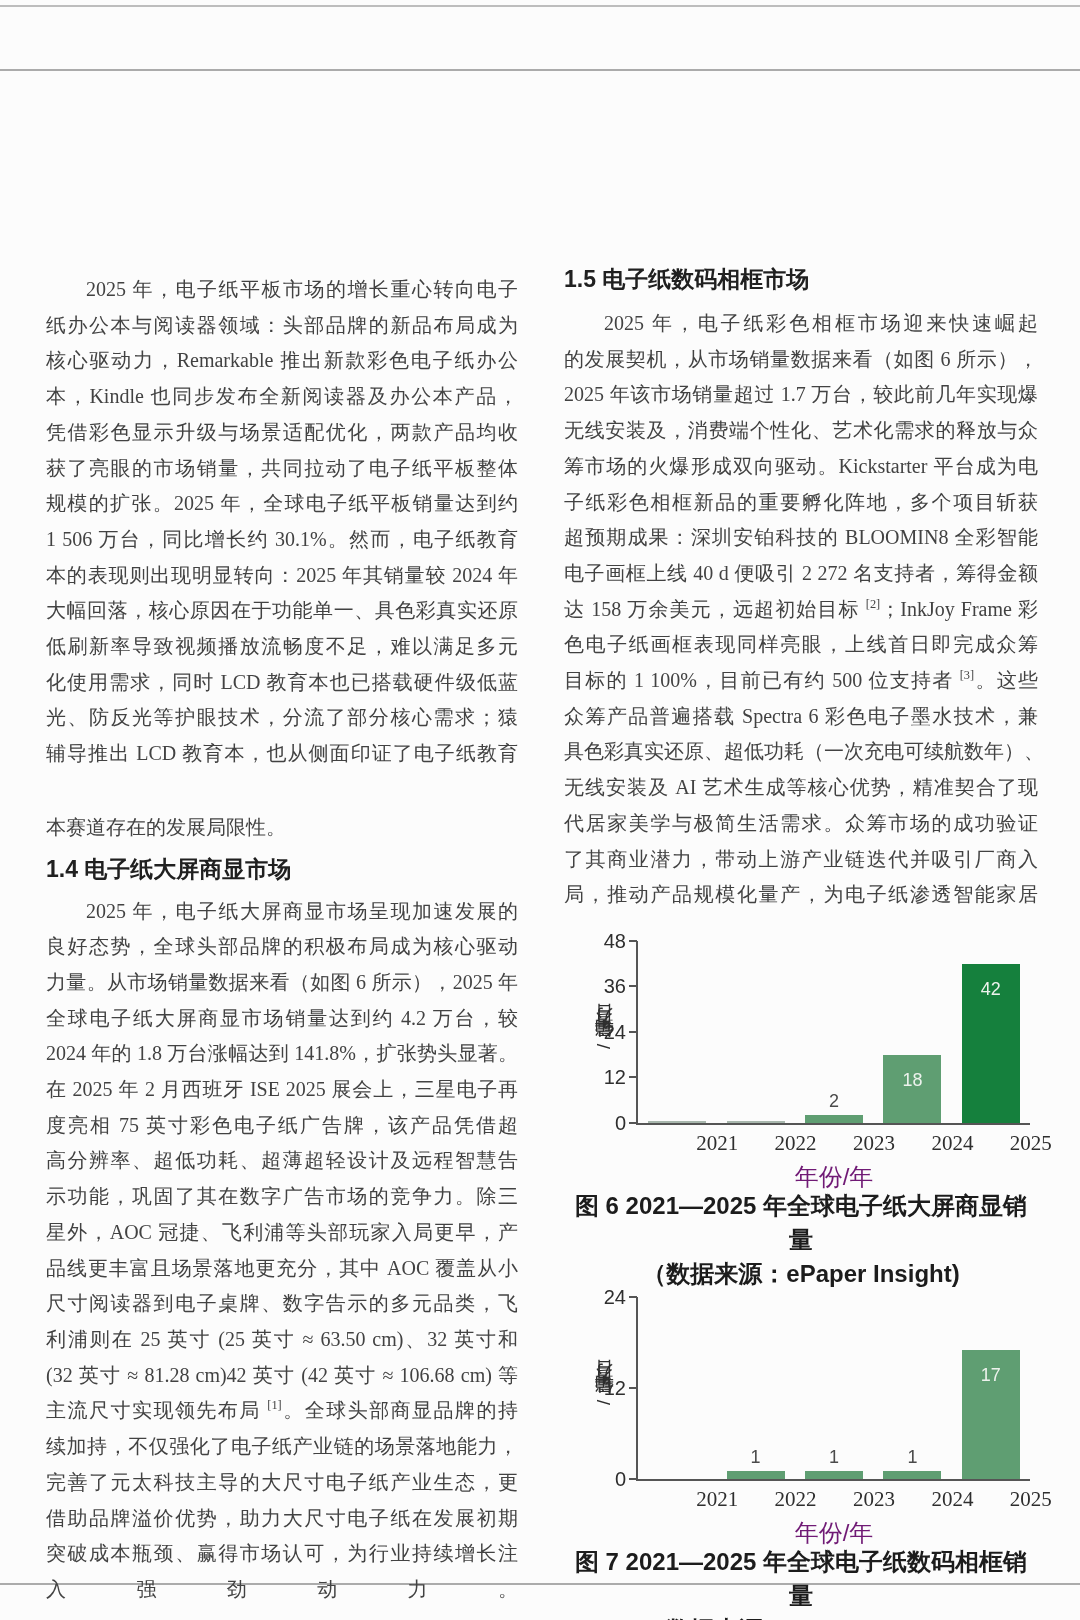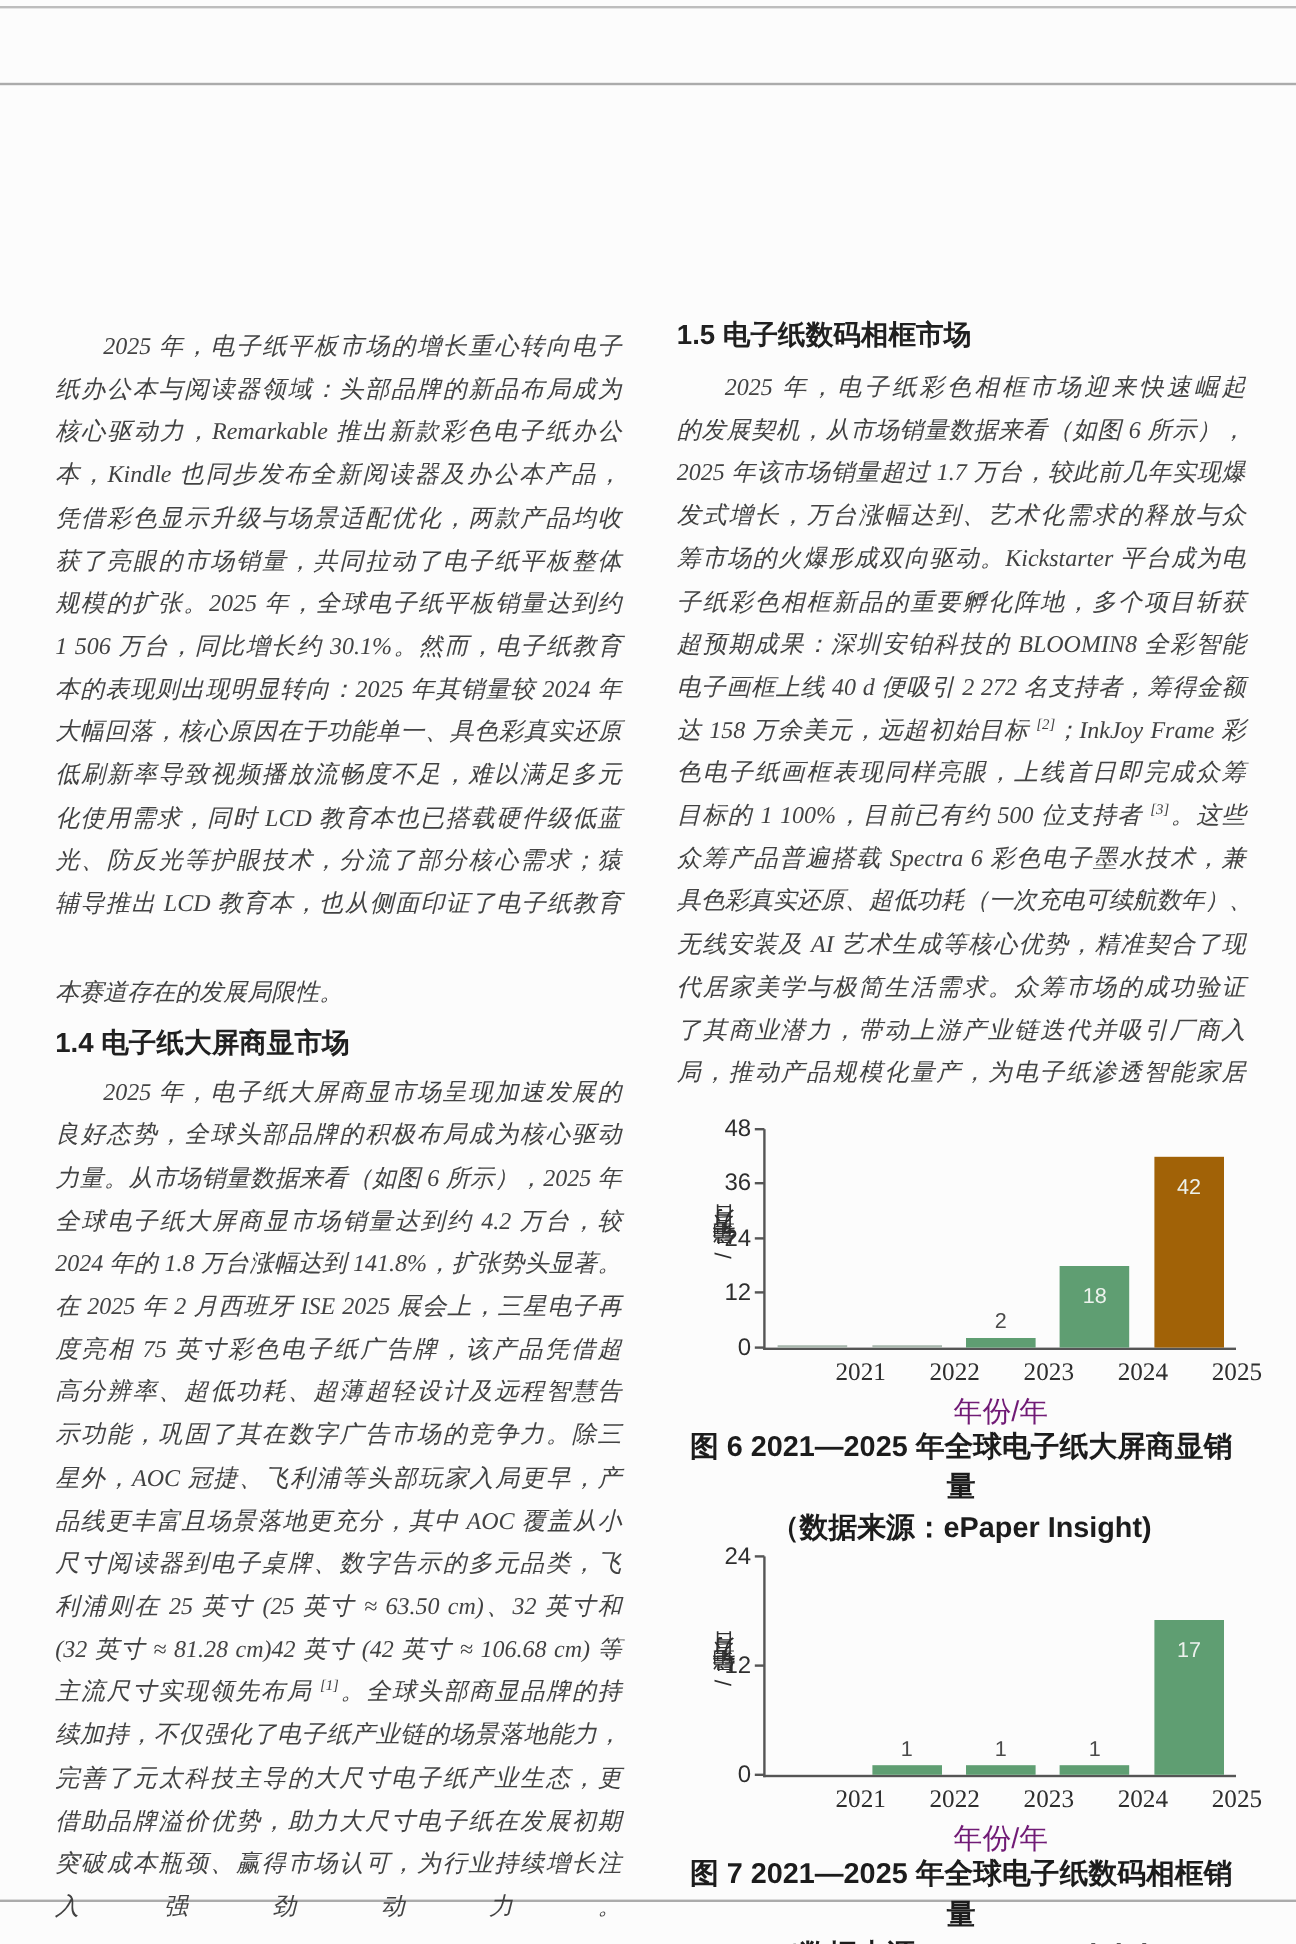--- a/index.html
+++ b/index.html
@@ -7,21 +7,21 @@
         font-family:"Liberation Serif",serif;}
   .rule{position:absolute;left:0;right:0;height:2px;background:#ababab;}
   .rule-top{top:5px;background:#bdbdbd;}
   .rule-header{top:69px;}
   .rule-footer{top:1583px;}
 
   .col{position:absolute;}
   .col-left{left:46px;top:272px;width:472px;}
   .col-right{left:564px;top:262px;width:474px;}
 
-  .para{font-size:20px;line-height:35.7px;color:#424242;font-style:italic;}
+  .para{font-size:20px;line-height:35.7px;color:#424242;}
   .line{text-align:justify;text-align-last:justify;white-space:nowrap;}
   .line.indent{text-indent:2em;}
   .line.last{text-align-last:left;margin-top:38px;}
   .line sup{font-size:0.62em;vertical-align:super;line-height:0;}
 
   .sec-heading{margin:6px 0 8px 0;font-family:"Liberation Sans",sans-serif;font-weight:700;
                font-size:23px;line-height:34px;color:#202020;}
   .col-right .sec-heading{margin:0 0 10px 0;}
 
   figure{margin:0;}
@@ -98,21 +98,21 @@
         <div class="line">入强劲动力。</div>
       </div>
   </div>
 
   <div class="col col-right">
     <h2 class="sec-heading">1.5 电子纸数码相框市场</h2>
     <div class="para">
         <div class="line indent">2025 年，电子纸彩色相框市场迎来快速崛起</div>
         <div class="line">的发展契机，从市场销量数据来看（如图 6 所示），</div>
         <div class="line">2025 年该市场销量超过 1.7 万台，较此前几年实现爆</div>
-        <div class="line">发式增长，万台涨幅达到、艺术化需求的释放与众</div>
+        <div class="line">无线安装及，消费端个性化、艺术化需求的释放与众</div>
         <div class="line">筹市场的火爆形成双向驱动。Kickstarter 平台成为电</div>
         <div class="line">子纸彩色相框新品的重要孵化阵地，多个项目斩获</div>
         <div class="line">超预期成果：深圳安铂科技的 BLOOMIN8 全彩智能</div>
         <div class="line">电子画框上线 40 d 便吸引 2 272 名支持者，筹得金额</div>
         <div class="line">达 158 万余美元，远超初始目标 <sup>[2]</sup>；InkJoy Frame 彩</div>
         <div class="line">色电子纸画框表现同样亮眼，上线首日即完成众筹</div>
         <div class="line">目标的 1 100%，目前已有约 500 位支持者 <sup>[3]</sup>。这些</div>
         <div class="line">众筹产品普遍搭载 Spectra 6 彩色电子墨水技术，兼</div>
         <div class="line">具色彩真实还原、超低功耗（一次充电可续航数年）、</div>
         <div class="line">无线安装及 AI 艺术生成等核心优势，精准契合了现</div>
@@ -140,21 +140,21 @@
             <div class="bar" style="left: 30%; height: 2px; background: rgb(168, 183, 173);"></div>
             <span class="xcat" style="left: 30%;">2022</span>
             <div class="bar" style="left: 50%; height: 4.16667%; background: rgb(95, 158, 114);">
               <span class="blabel up">2</span>
             </div>
             <span class="xcat" style="left: 50%;">2023</span>
             <div class="bar" style="left: 70%; height: 37.5%; background: rgb(95, 158, 114);">
               <span class="blabel in">18</span>
             </div>
             <span class="xcat" style="left: 70%;">2024</span>
-            <div class="bar" style="left: 90%; height: 87.5%; background: #a16207;">
+            <div class="bar" style="left: 90%; height: 87.5%; background: #15803d;">
               <span class="blabel in">42</span>
             </div>
             <span class="xcat" style="left: 90%;">2025</span>
             <div class="xlabel">年份/年</div>
           </div>
         </div>
       <figcaption class="figcap">
         <div>图 6  2021—2025 年全球电子纸大屏商显销量</div>
         <div>（数据来源：ePaper Insight)</div>
       </figcaption>

